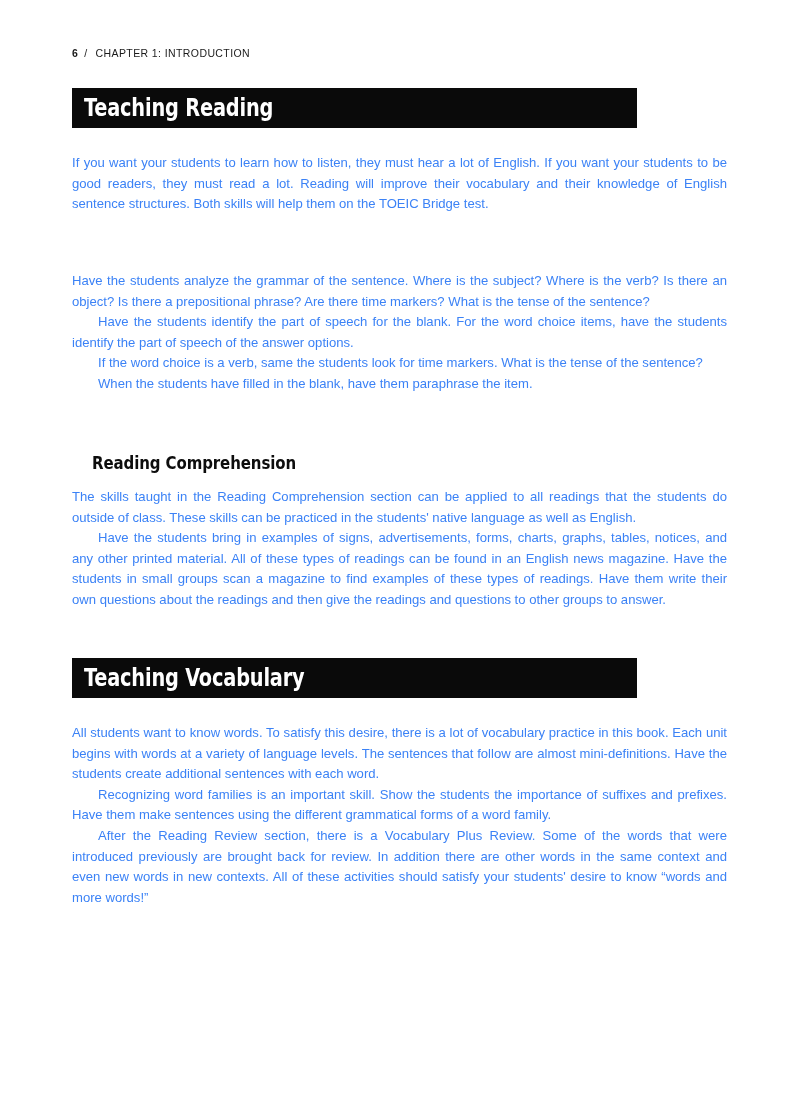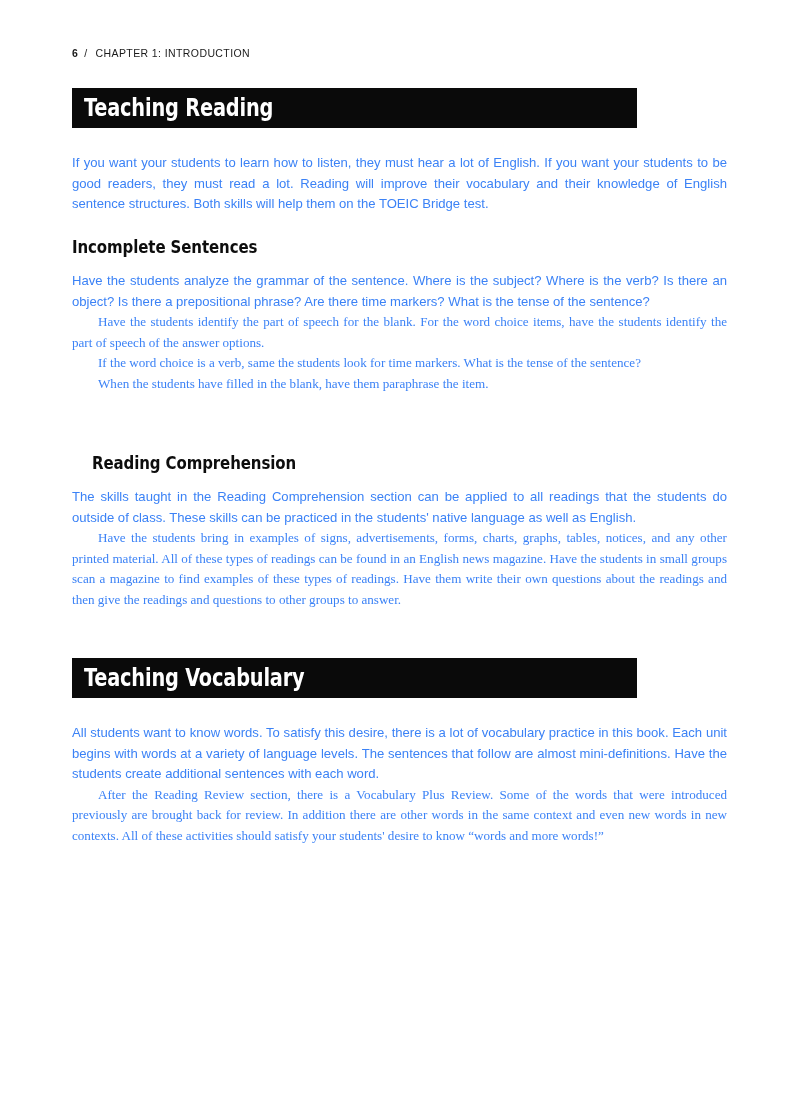--- a/index.html
+++ b/index.html
@@ -77,21 +77,20 @@
     font-size: 13.1px;
     line-height: 20.6px;
     text-align: justify;
     text-justify: inter-word;
     color: #3b82f6;
     margin: 0;
     hyphens: manual;
   }
   .para.indent {
     text-indent: 26px;
-    font-family: Liberation Serif, serif;
   }
 
   
   .blk-banner1 { position: absolute; left: 72px; top: 88px; }
   .blk-para1   { position: absolute; left: 72px; top: 153px; width: 655px; }
   .blk-sub1    { position: absolute; left: 72px; top: 236px; }
   .blk-para2   { position: absolute; left: 72px; top: 271px; width: 655px; }
   .blk-sub2    { position: absolute; left: 72px; top: 452px; margin-left: 20px; }
   .blk-para3   { position: absolute; left: 72px; top: 487px; width: 655px; }
   .blk-banner2 { position: absolute; left: 72px; top: 658px; }
@@ -107,23 +106,20 @@
   </div>
 
   <div class="blk-banner1 banner-wrap">
     <div class="banner">Teaching Reading</div>
   </div>
 
   <div class="blk-para1">
     <p class="para">If you want your students to learn how to listen, they must hear a lot of English. If you want your students to be good readers, they must read a lot. Reading will improve their vocabulary and their knowledge of English sentence structures. Both skills will help them on the TOEIC Bridge test.</p>
   </div>
 
-  <div class="blk-sub1">
-    <div class="subhead">Incomplete Sentences</div>
-  </div>
 
   <div class="blk-para2">
     <p class="para">Have the students analyze the grammar of the sentence. Where is the subject? Where is the verb? Is there an object? Is there a prepositional phrase? Are there time markers? What is the tense of the sentence?</p>
     <p class="para indent">Have the students identify the part of speech for the blank. For the word choice items, have the students identify the part of speech of the answer options.</p>
     <p class="para indent">If the word choice is a verb, same the students look for time markers. What is the tense of the sentence?</p>
     <p class="para indent">When the students have filled in the blank, have them paraphrase the item.</p>
   </div>
 
   <div class="blk-sub2">
     <div class="subhead">Reading Comprehension</div>
@@ -133,16 +129,17 @@
     <p class="para">The skills taught in the Reading Comprehension section can be applied to all readings that the students do outside of class. These skills can be practiced in the students' native language as well as English.</p>
     <p class="para indent">Have the students bring in examples of signs, advertisements, forms, charts, graphs, tables, notices, and any other printed material. All of these types of readings can be found in an English news magazine. Have the students in small groups scan a magazine to find examples of these types of readings. Have them write their own questions about the readings and then give the readings and questions to other groups to answer.</p>
   </div>
 
   <div class="blk-banner2 banner-wrap">
     <div class="banner">Teaching Vocabulary</div>
   </div>
 
   <div class="blk-para4">
     <p class="para">All students want to know words. To satisfy this desire, there is a lot of vocabulary practice in this book. Each unit begins with words at a variety of language levels. The sentences that follow are almost mini-definitions. Have the students create additional sentences with each word.</p>
+    <p class="para indent">Recognizing word families is an important skill. Show the students the importance of suffixes and prefixes. Have them make sentences using the different grammatical forms of a word family.</p>
     <p class="para indent">After the Reading Review section, there is a Vocabulary Plus Review. Some of the words that were introduced previously are brought back for review. In addition there are other words in the same context and even new words in new contexts. All of these activities should satisfy your students' desire to know “words and more words!”</p>
   </div>
 
 </div>
 
 </body></html>

